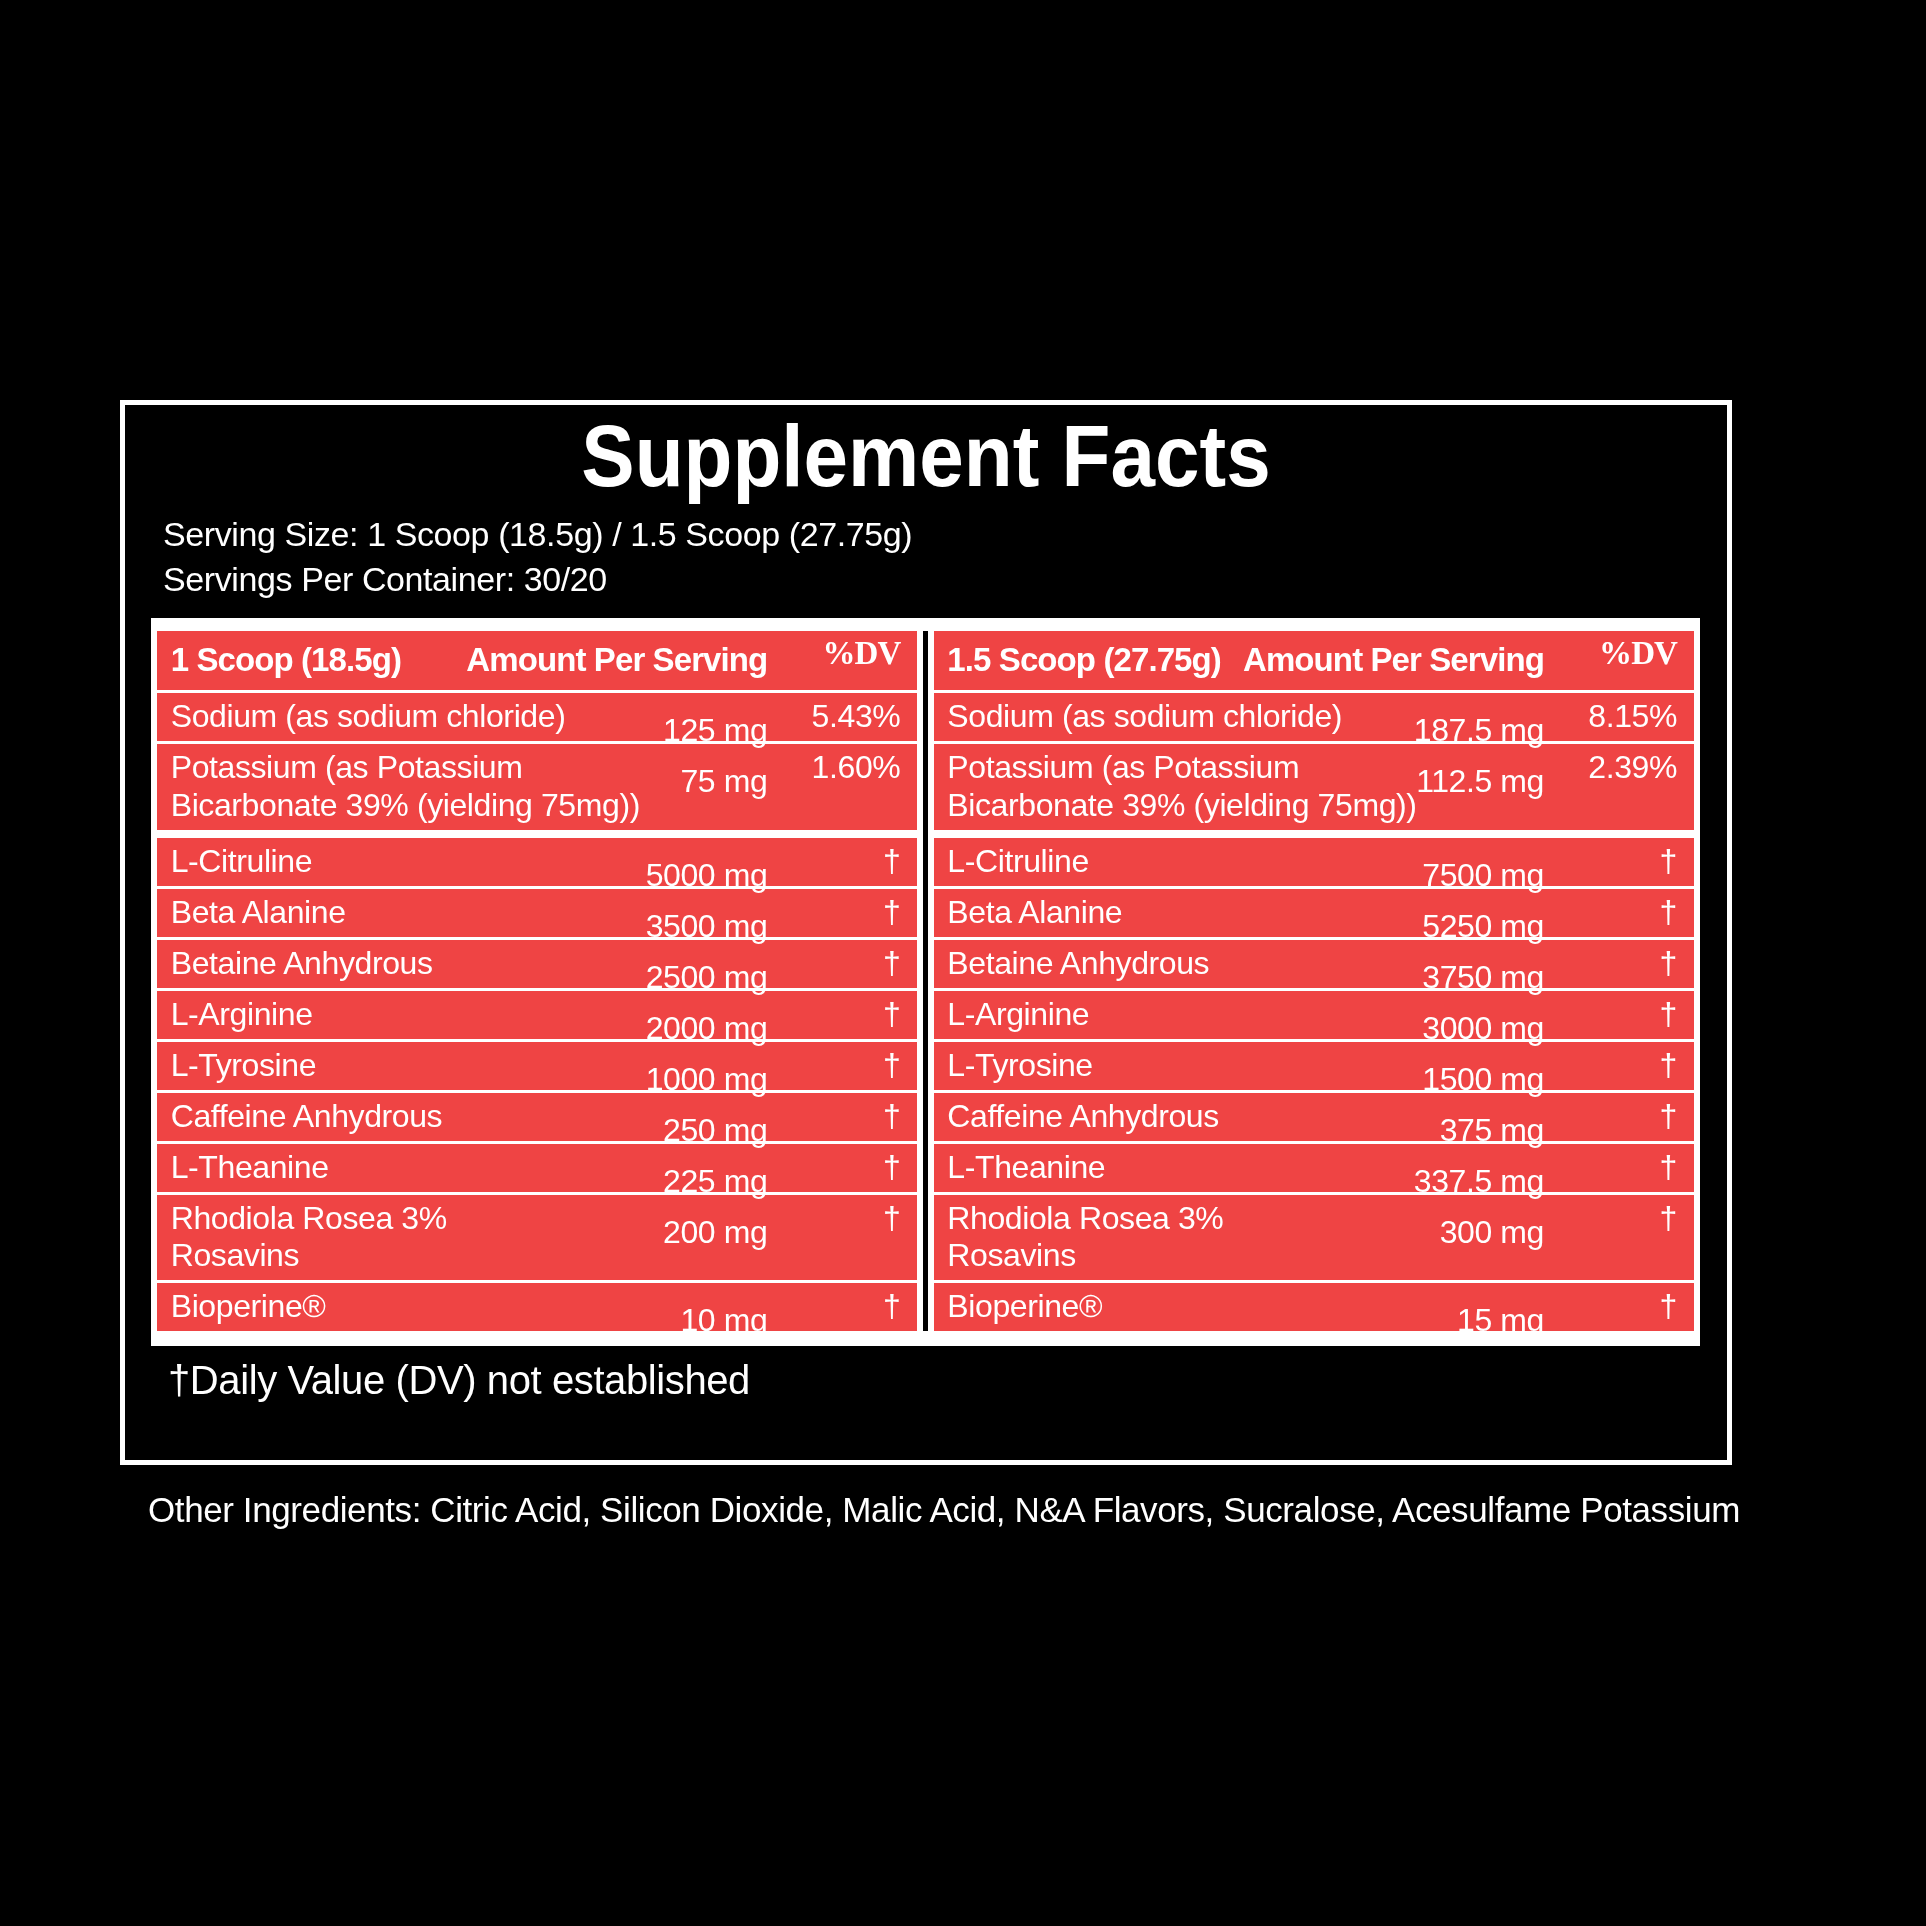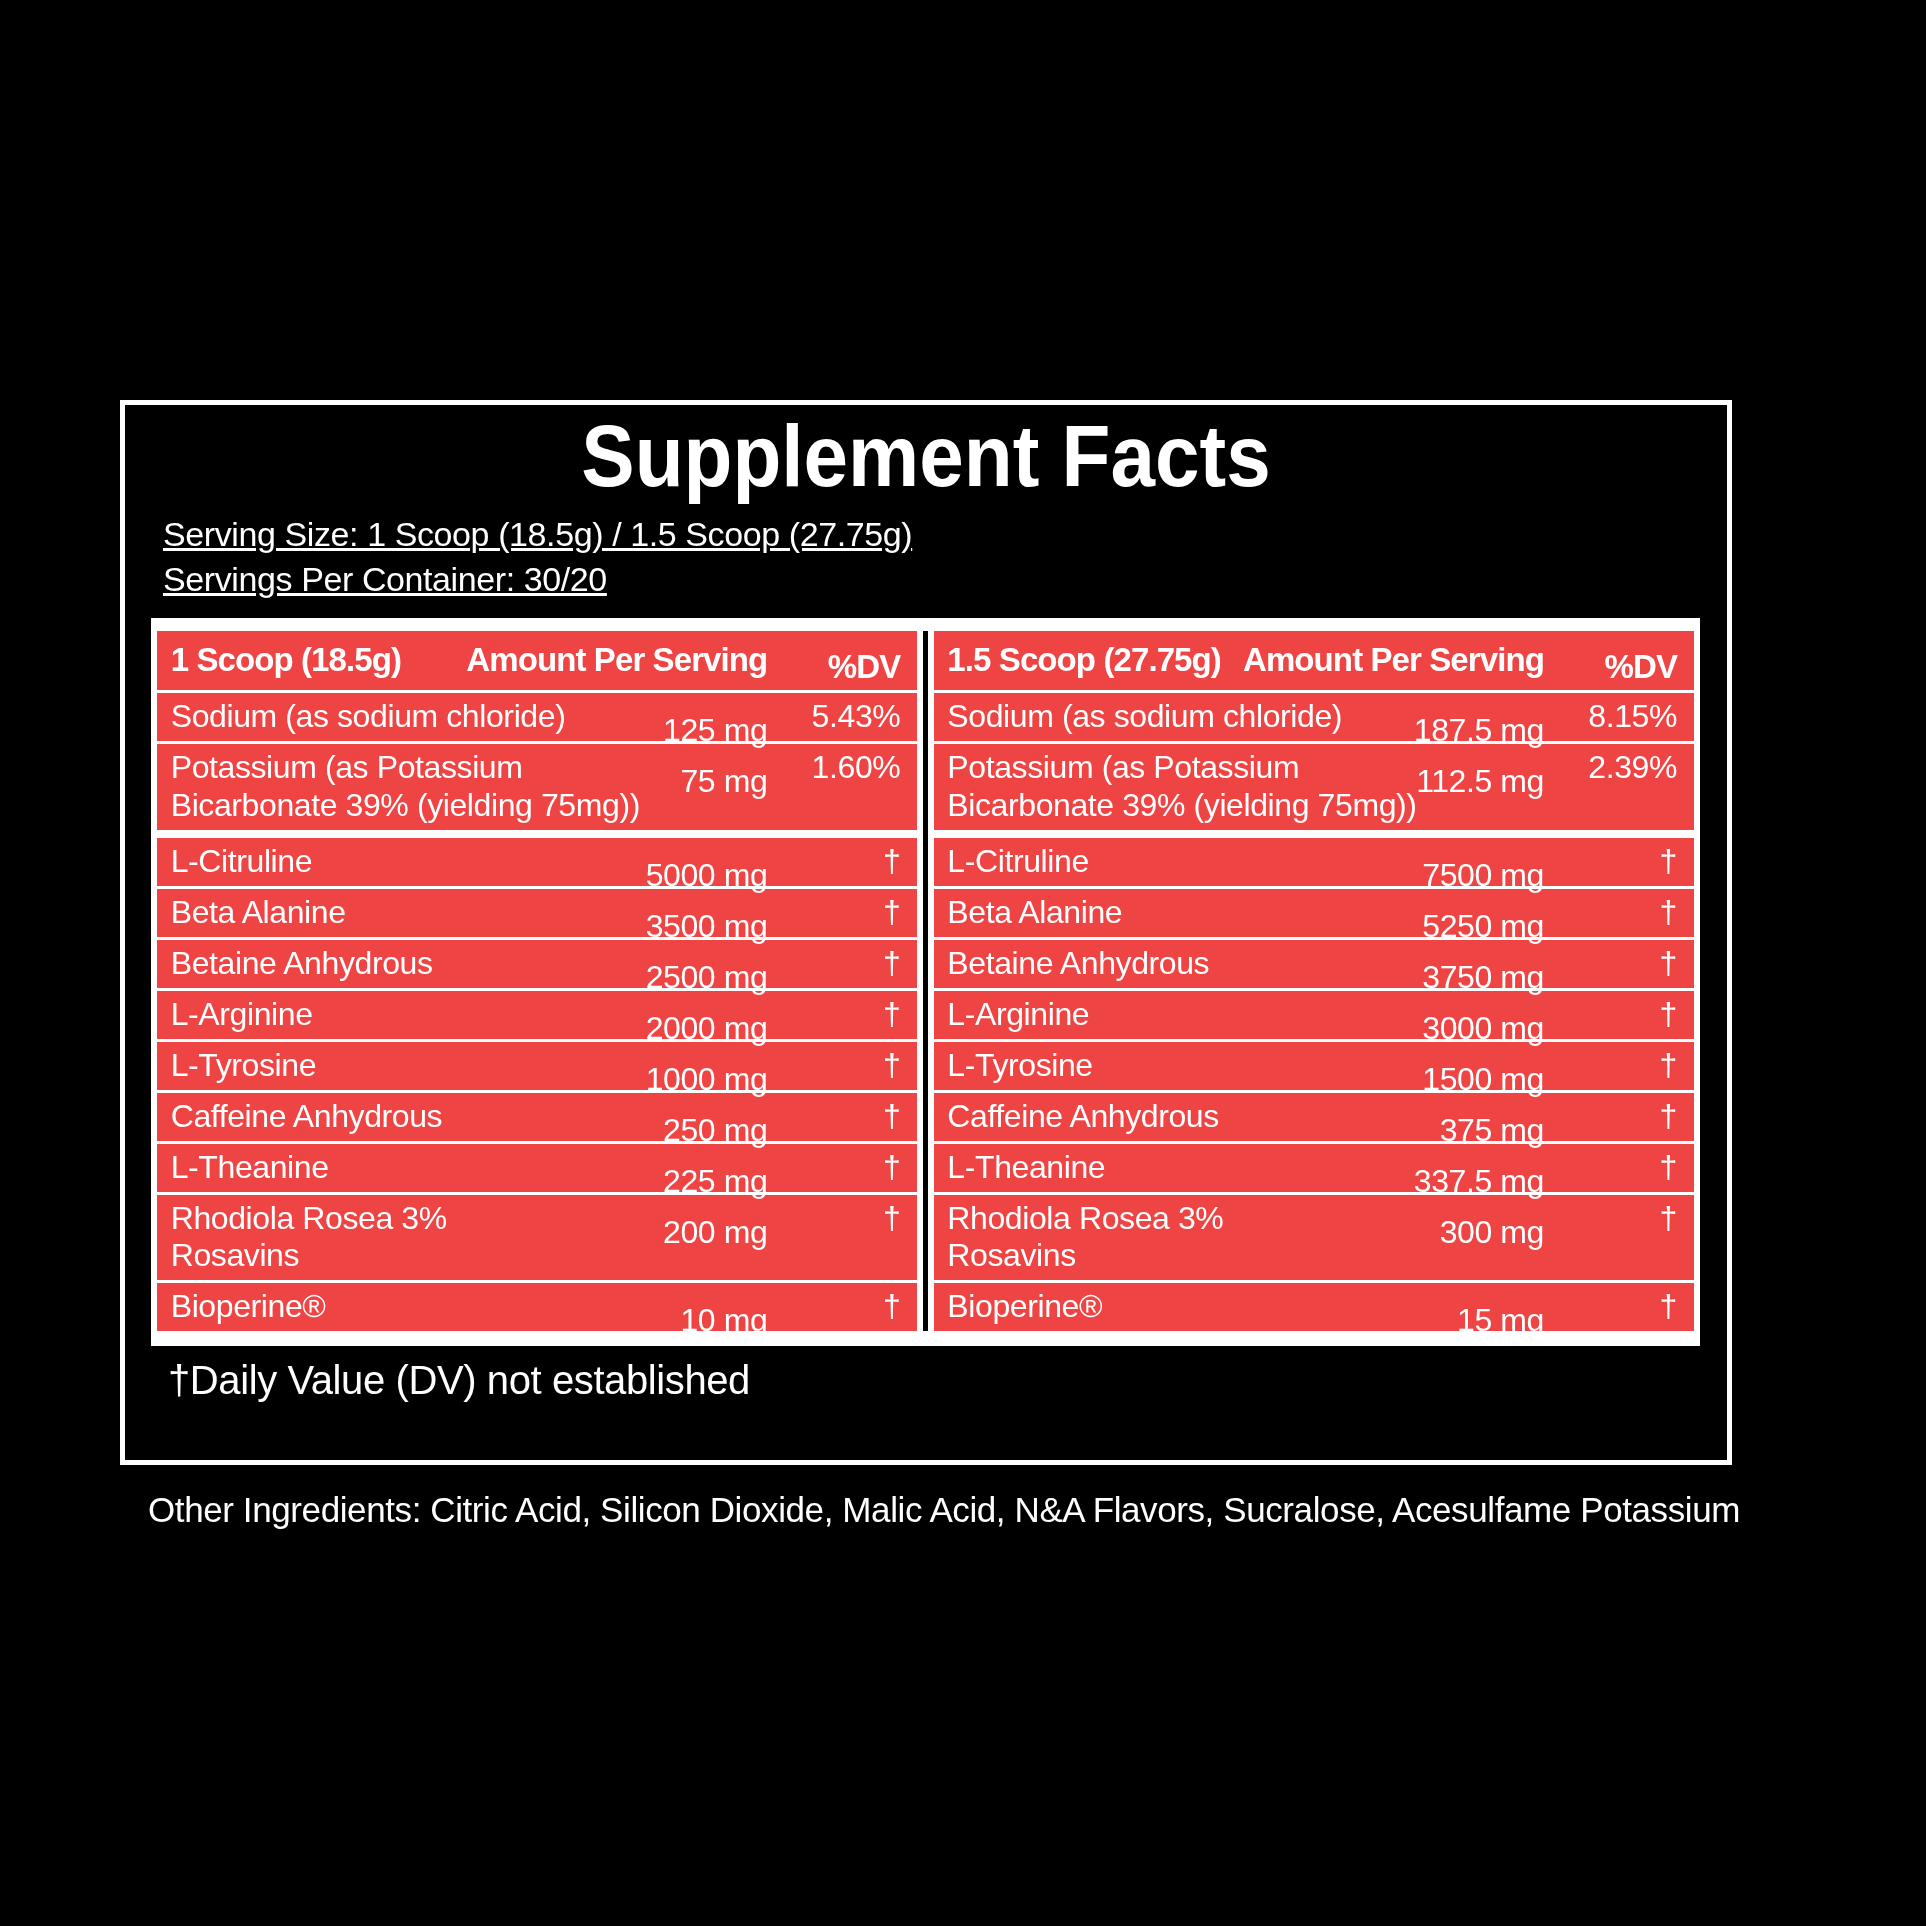--- a/index.html
+++ b/index.html
@@ -33,21 +33,20 @@
     font-weight: bold;
     white-space: nowrap;
     transform: scaleX(0.92);
     letter-spacing: 0px;
   }
   .serving-info {
     margin: 13.7px 0 0 38px;
     font-size: 34px;
     line-height: 1.3;
     letter-spacing: -0.4px;
-    text-decoration: underline;
   }
   .tables {
     display: flex;
     gap: 4.3px;
     margin: 17px 27px 0 26px;
     border-top: 13.7px solid #ffffff;
     border-bottom: 15.4px solid #ffffff;
     background: #000000;
   }
   .facts-table {
@@ -86,21 +85,21 @@
   }
   .thead .amount { top: 10.3px; }
   .dv {
     position: absolute;
     top: 5.1px;
     right: 17px;
     width: 128px;
     text-align: right;
     white-space: nowrap;
   }
-  .thead .dv { top: 17px; }
+  .thead .dv { top: 3px; font-family: Liberation Serif, serif; }
   .footnote {
     margin: 12px 0 0 43px;
     font-size: 40px;
     letter-spacing: -0.4px;
   }
   .other-ingredients {
     position: absolute;
     left: 124px;
     top: 1490px;
     width: 1712px;

